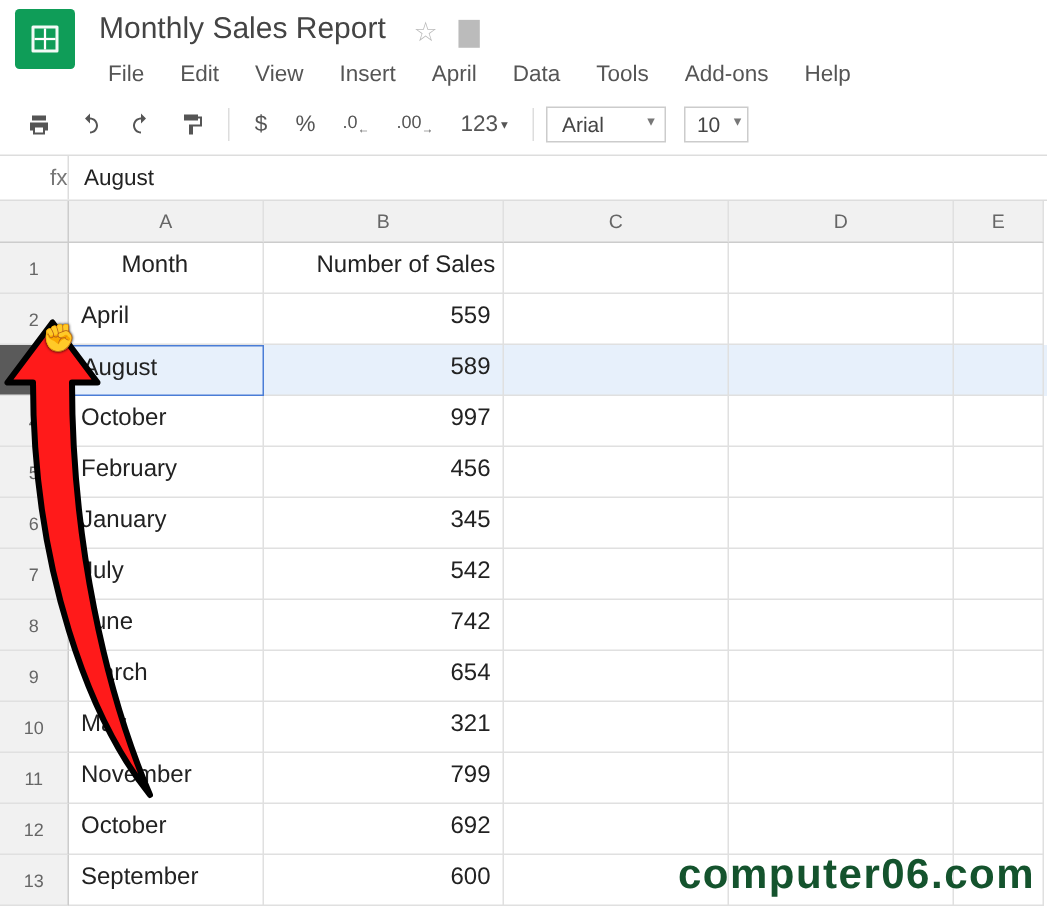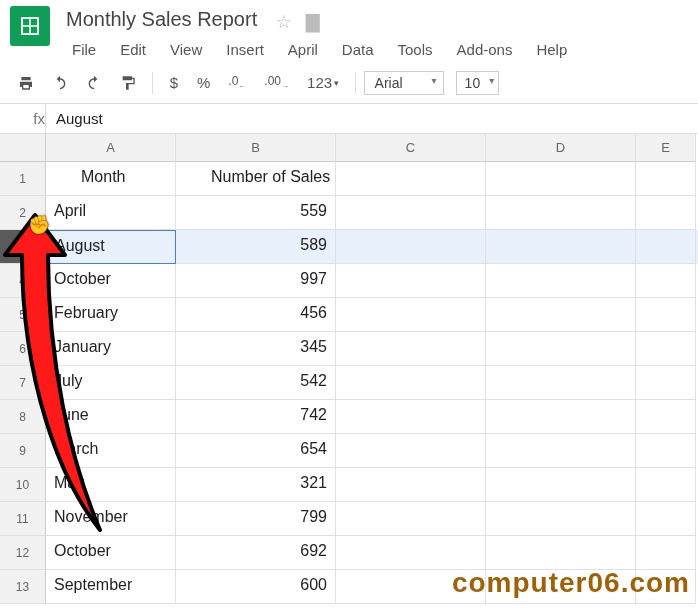--- a/index.html
+++ b/index.html
@@ -51,21 +51,21 @@
 .cell.B { width: 160px; text-align: right; }
 .cell.C { width: 150px; }
 .cell.D { width: 150px; }
 .cell.E { width: 60px; }
 .row.sel .cell.A { border: 1px solid #4a7dd6; border-right: 1px solid #4a7dd6; }
 .cell.header-text { font-size: 16px; padding-left: 35px; }
 .cell.B.header-text { text-align: left; white-space: nowrap; overflow: visible; }
 
 .arrow { position: absolute; left: 0px; top: 200px; pointer-events: none; }
 
-.watermark { position: absolute; right: 8px; bottom: 12px; font-size: 28px; font-weight: bold; color: #a16207; letter-spacing: 1px; }
+.watermark { position: absolute; right: 8px; bottom: 12px; font-size: 28px; font-weight: bold; color: #14532d; letter-spacing: 1px; }
 
 .hand-cursor { position: absolute; left: 28px; top: 214px; color: #fff; font-size: 18px; pointer-events: none; text-shadow: 0 0 2px #000; }
 </style>
 </head>
 <body>
 
 <div class="header">
   <div class="logo">
     <svg viewBox="0 0 24 24" fill="#fff">
         <rect x="3" y="3" width="18" height="18" rx="1" fill="#fff" opacity="0.95"></rect>

